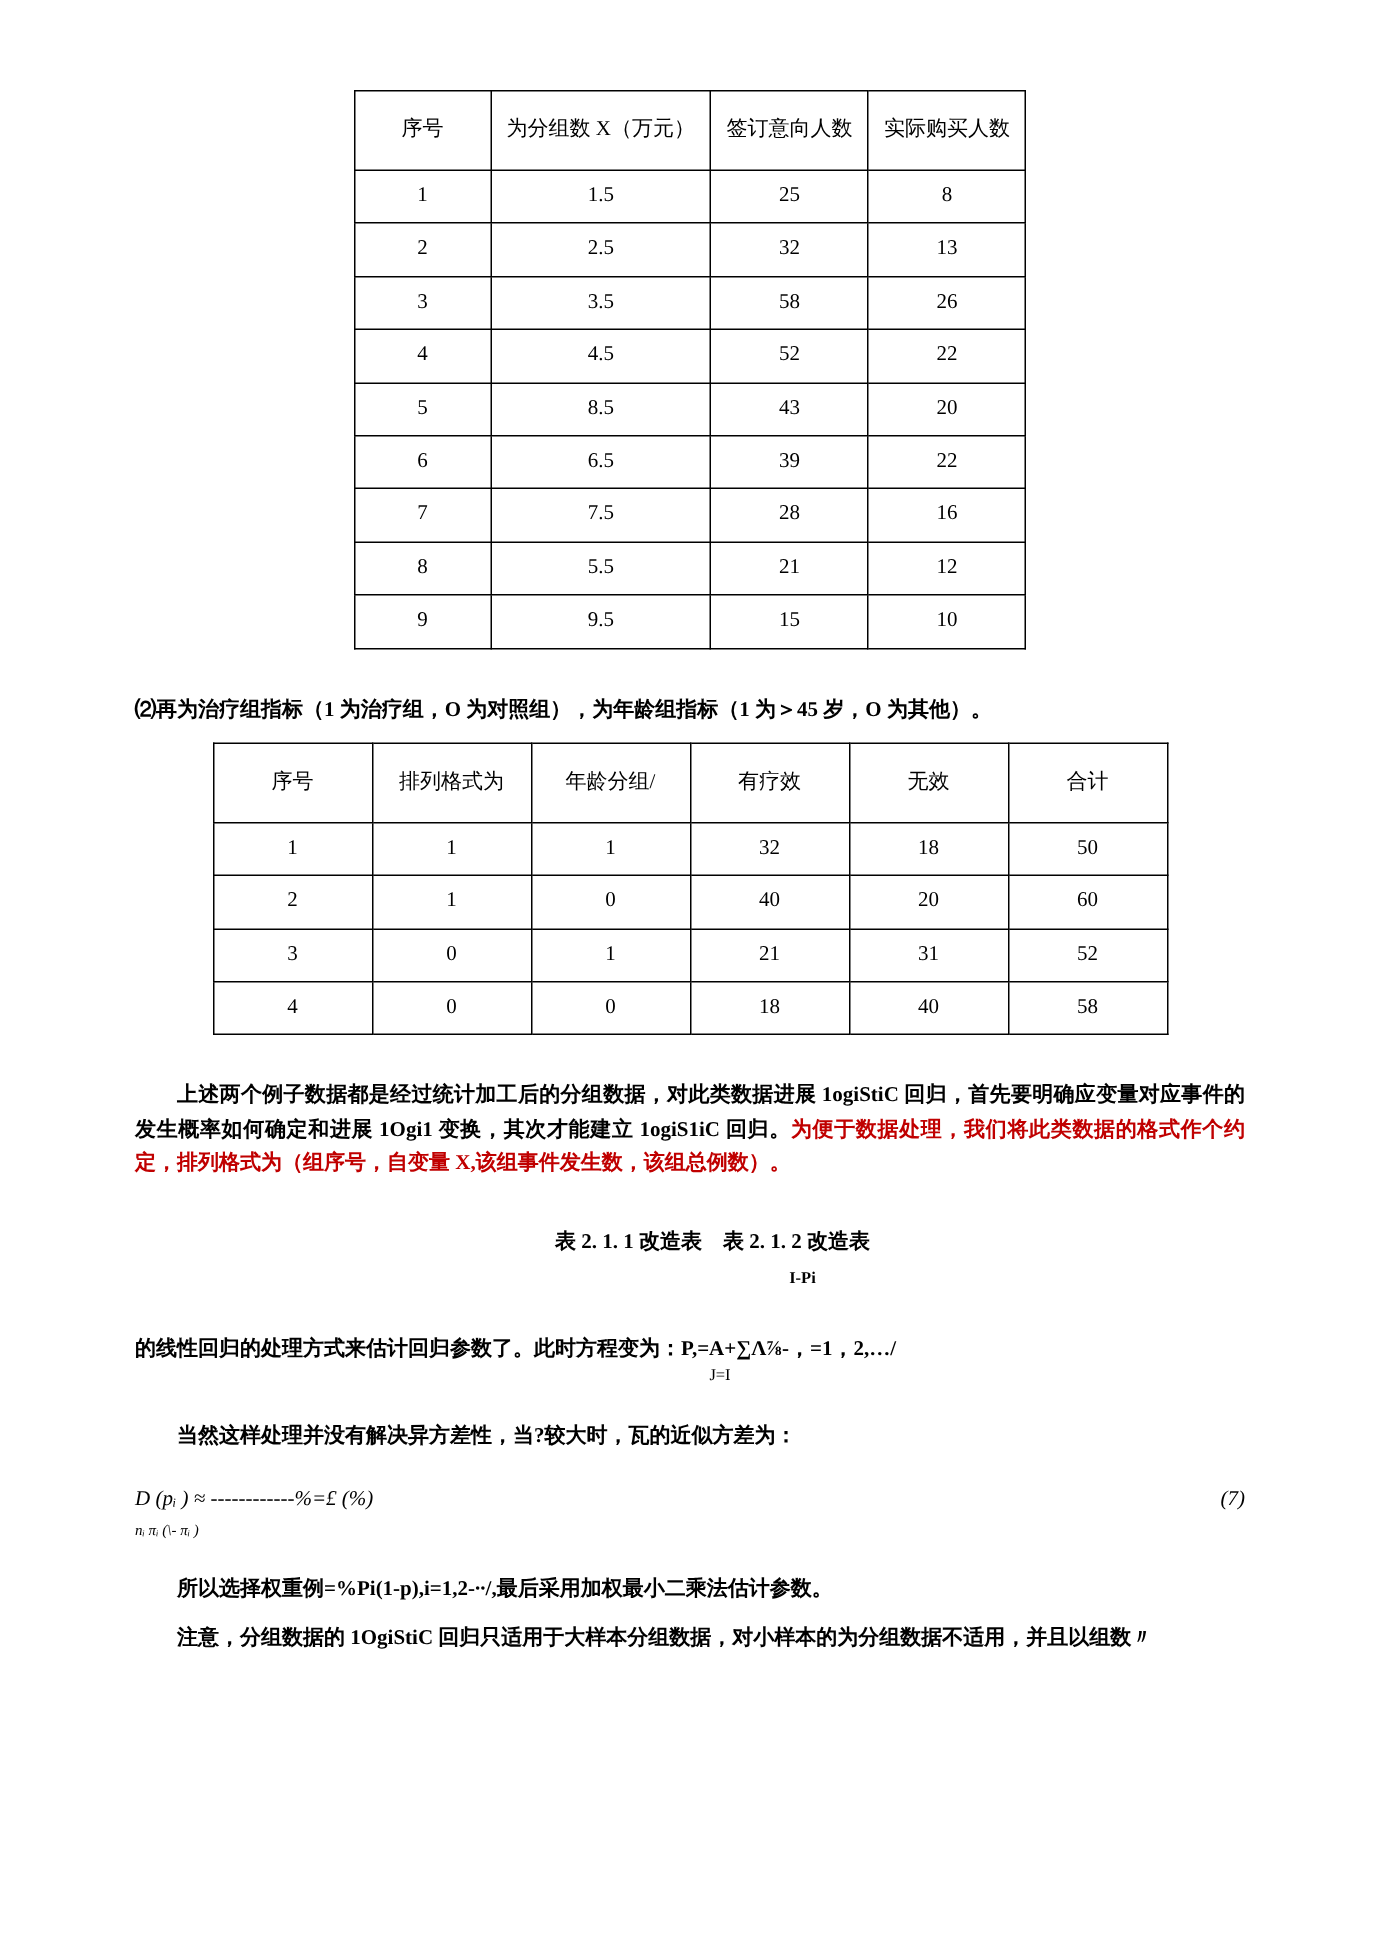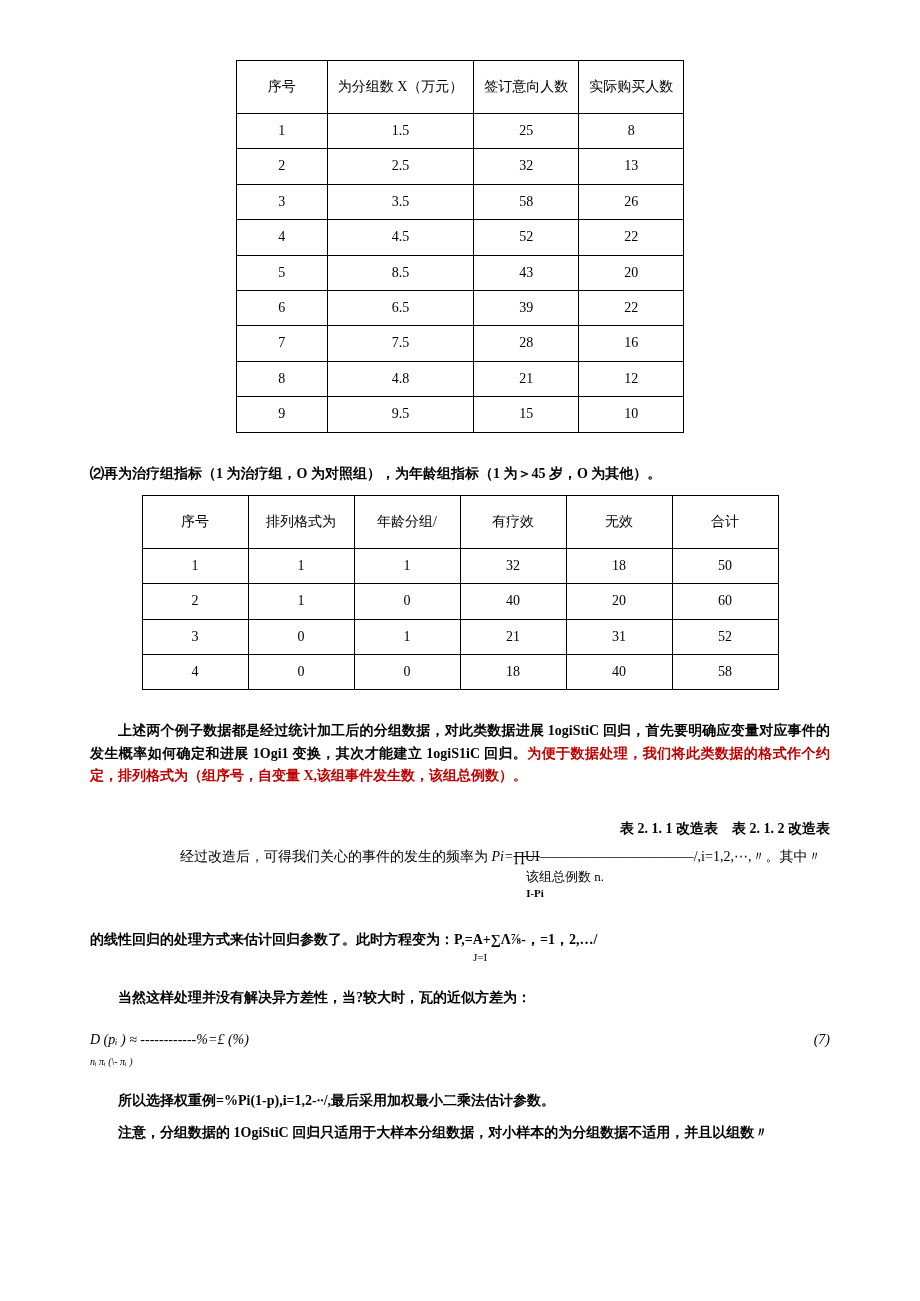--- a/index.html
+++ b/index.html
@@ -26,21 +26,21 @@
   .table2 td, .table2 th { min-width: 85px; }
   .table2 th { height: 40px; }
   .para {
     margin: 10px 0;
     text-align: justify;
     font-weight: bold;
   }
   .indent { text-indent: 2em; }
   .red { color: #c00000; }
   .heading-right {
-    text-align: right;
+    text-align: left;
     font-weight: bold;
     margin-top: 30px;
     margin-left: 280px;
   }
   .formula-block {
     margin: 6px 0 6px 90px;
     line-height: 1.5;
     position: relative;
   }
   .formula-center {
@@ -110,21 +110,21 @@
         <td>22</td>
       </tr>
       <tr>
         <td>7</td>
         <td>7.5</td>
         <td>28</td>
         <td>16</td>
       </tr>
       <tr>
         <td>8</td>
-        <td>4.8</td>
+        <td>5.5</td>
         <td>21</td>
         <td>12</td>
       </tr>
       <tr>
         <td>9</td>
         <td>9.5</td>
         <td>15</td>
         <td>10</td>
       </tr>
     </tbody>
@@ -179,24 +179,20 @@
     </tbody>
 </table>
 
 <p class="para indent">
   <span>上述两个例子数据都是经过统计加工后的分组数据，对此类数据进展 1ogiStiC 回归，首先要明确应变量对应事件的发生概率如何确定和进展 1Ogi1 变换，其次才能建立 1ogiS1iC 回归。</span><span class="red">为便于数据处理，我们将此类数据的格式作个约定，排列格式为（组序号，自变量 X,该组事件发生数，该组总例数）。</span>
 </p>
 
 <div class="heading-right">表 2. 1. 1 改造表　表 2. 1. 2 改造表</div>
 
 <div class="formula-block">
-  <div>
-    <span>经过改造后，可得我们关心的事件的发生的频率为 </span><i><span>Pi=</span></i><span class="strike">∏UI</span><span>———————————/,i=1,2,⋯,〃。其中〃</span>
-  </div>
-  <div style="text-align:center;margin-left:120px;font-size:13px;">该组总例数 n.</div>
   <div class="small-sub" style="margin-left:60px;font-weight:bold;">I-Pi</div>
 </div>
 
 <p class="para" style="margin-top:28px;">的线性回归的处理方式来估计回归参数了。此时方程变为：P,=A+∑Λ⅞-，=1，2,…/</p>
 <div class="small-sub" style="margin-left:40px;margin-top:-12px;margin-bottom:20px;">J=I</div>
 
 <p class="para indent">当然这样处理并没有解决异方差性，当?较大时，瓦的近似方差为：</p>
 
 <div class="formula-center">
   <span>D (pᵢ ) ≈ ------------%=£ (%)</span>

